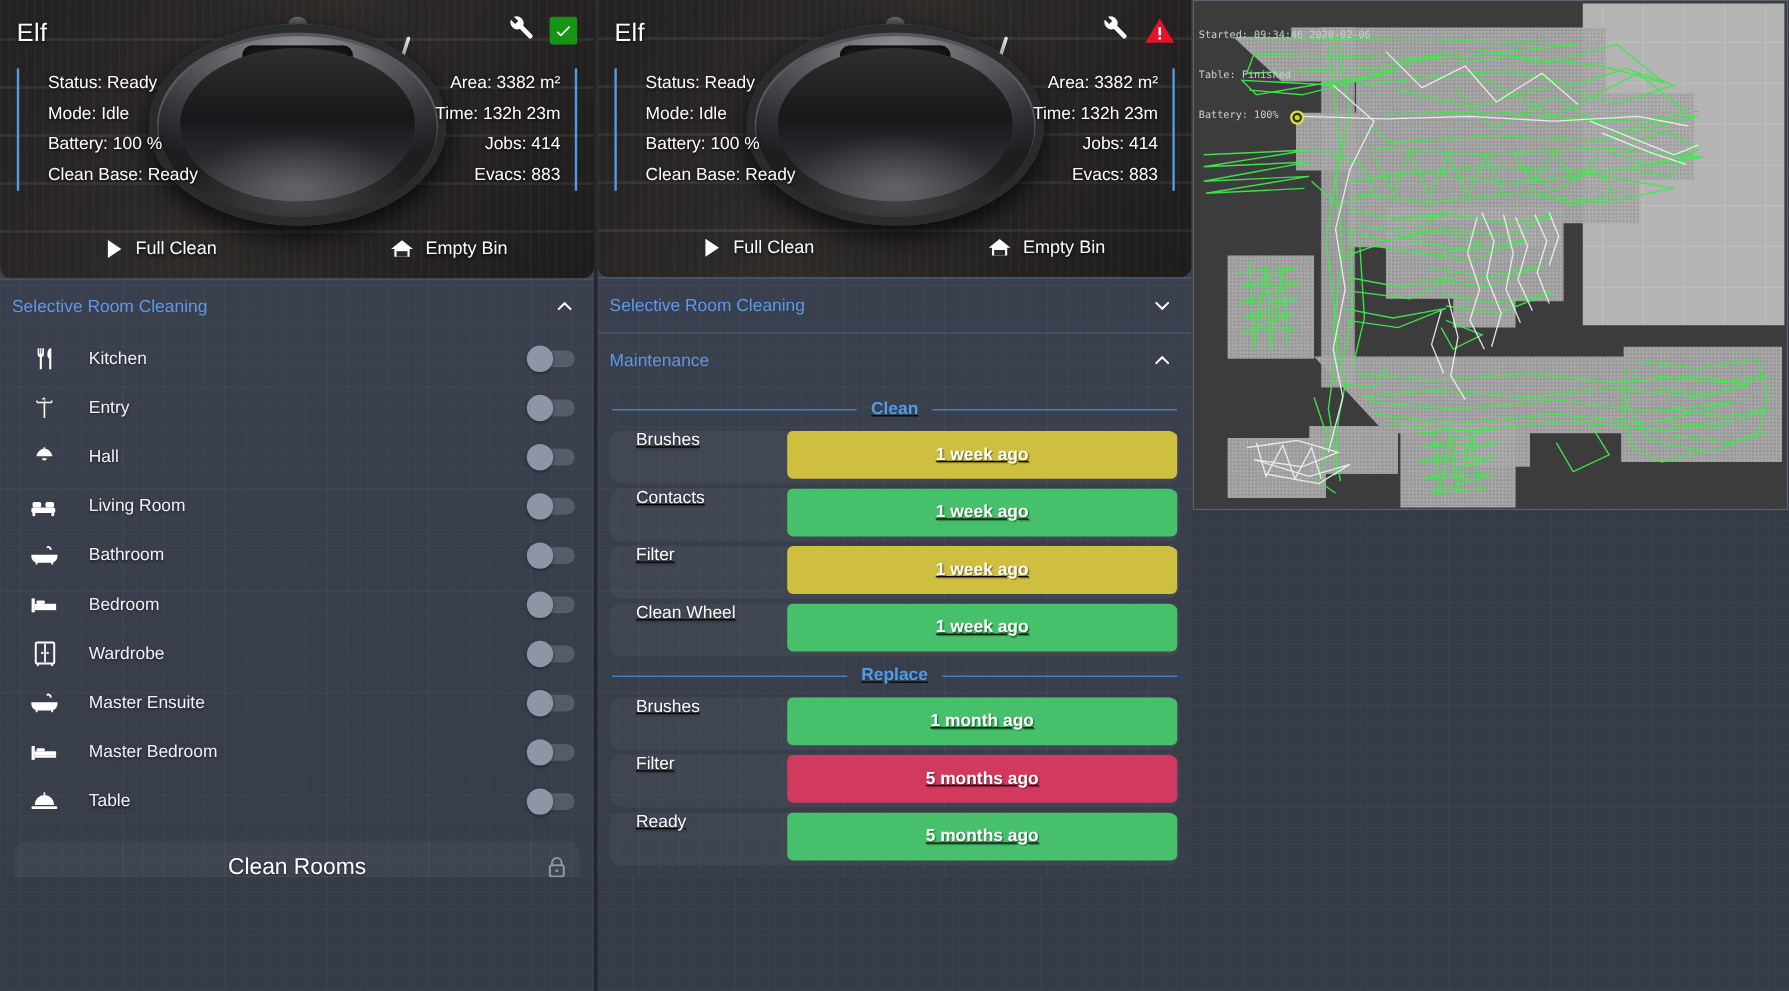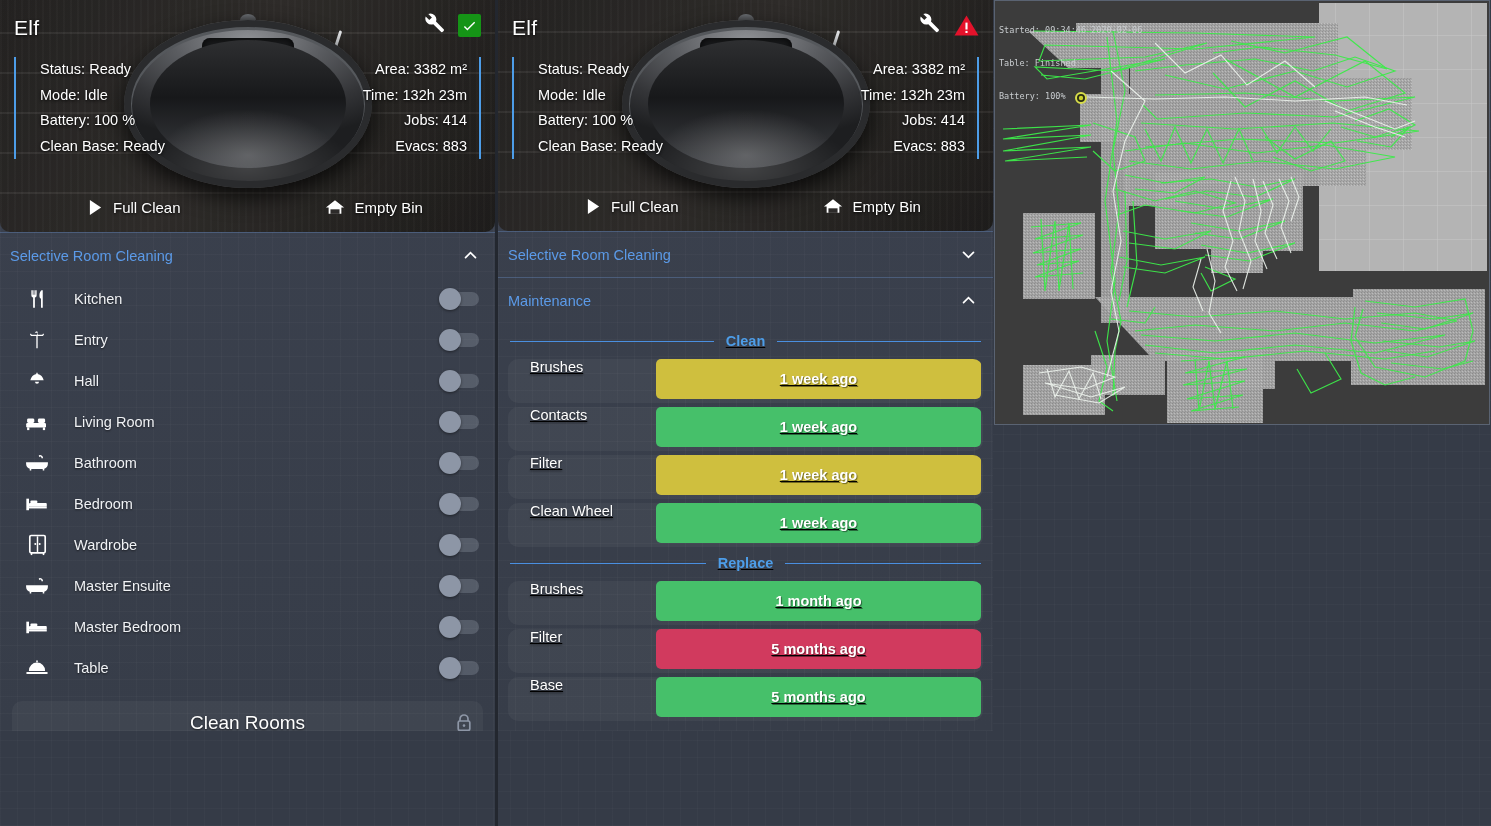--- a/index.html
+++ b/index.html
@@ -610,21 +610,21 @@
 
       <div class="maint-row">
         <span class="maint-name">Brushes</span>
         <span class="maint-val green">1 month ago</span>
       </div>
       <div class="maint-row">
         <span class="maint-name">Filter</span>
         <span class="maint-val red">5 months ago</span>
       </div>
       <div class="maint-row">
-        <span class="maint-name">Base</span>
+        <span class="maint-name">Ready</span>
         <span class="maint-val green">5 months ago</span>
       </div>
     </div>
   </div>
 
   <div class="map-panel">
     <div class="map-box">
 
       <svg class="map-svg" width="494" height="423" viewBox="0 0 494 423">
         <defs>

